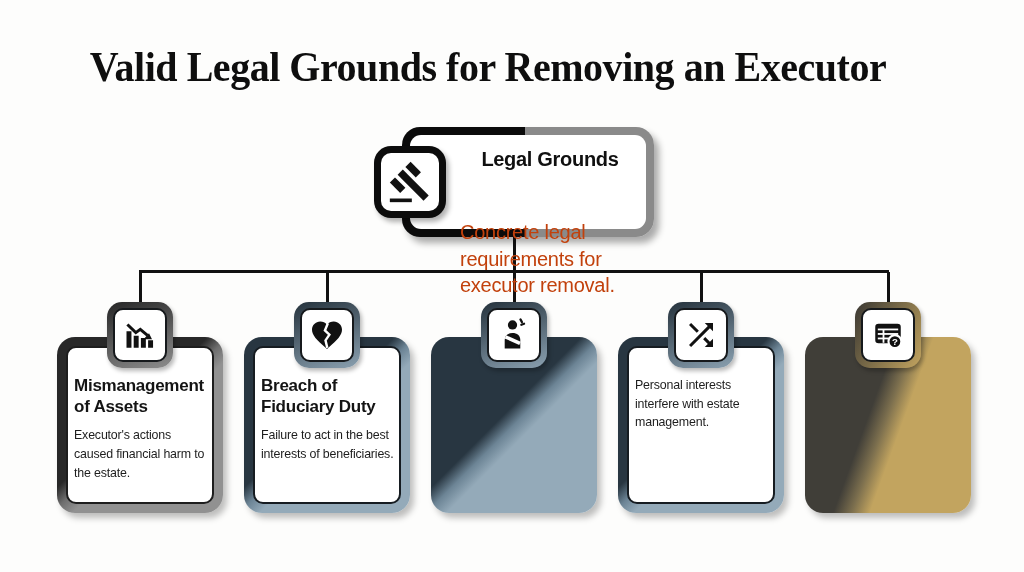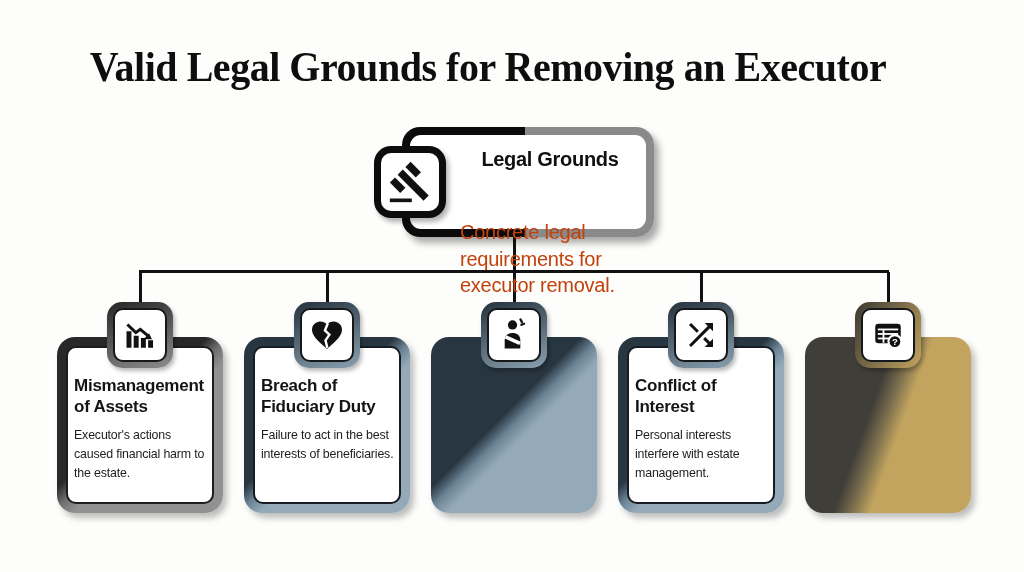--- a/index.html
+++ b/index.html
@@ -170,21 +170,20 @@
 
   <div class="card theme-slate" style="left:618px">
     <div class="badge">
       <div class="badge-inner">
         <svg width="36" height="36" viewBox="0 0 24 24" fill="#111">
           <path d="M10.59 9.17L5.41 4 4 5.41l5.17 5.17 1.42-1.41zM14.5 4l2.04 2.04L4 18.59 5.41 20 17.96 7.46 20 9.5V4h-5.5zm.33 9.41l-1.41 1.41 3.13 3.13L14.5 20H20v-5.5l-2.04 2.04-3.13-3.13z"></path>
         </svg>
       </div>
     </div>
     <div class="card-inner">
-      <div class="card-title">Conflict of Interest</div>
       <div class="card-desc">Personal interests interfere with estate management.</div>
     </div>
   </div>
 
   <div class="card theme-gold" style="left:805px">
     <div class="badge">
       <div class="badge-inner">
         <svg width="36" height="36" viewBox="0 0 24 24" fill="#111">
           <rect x="3.5" y="4.5" width="17" height="13" rx="2.2"></rect>
           <line x1="5.2" y1="8.3" x2="18.8" y2="8.3" stroke="#fff" stroke-width="1.2"></line>

